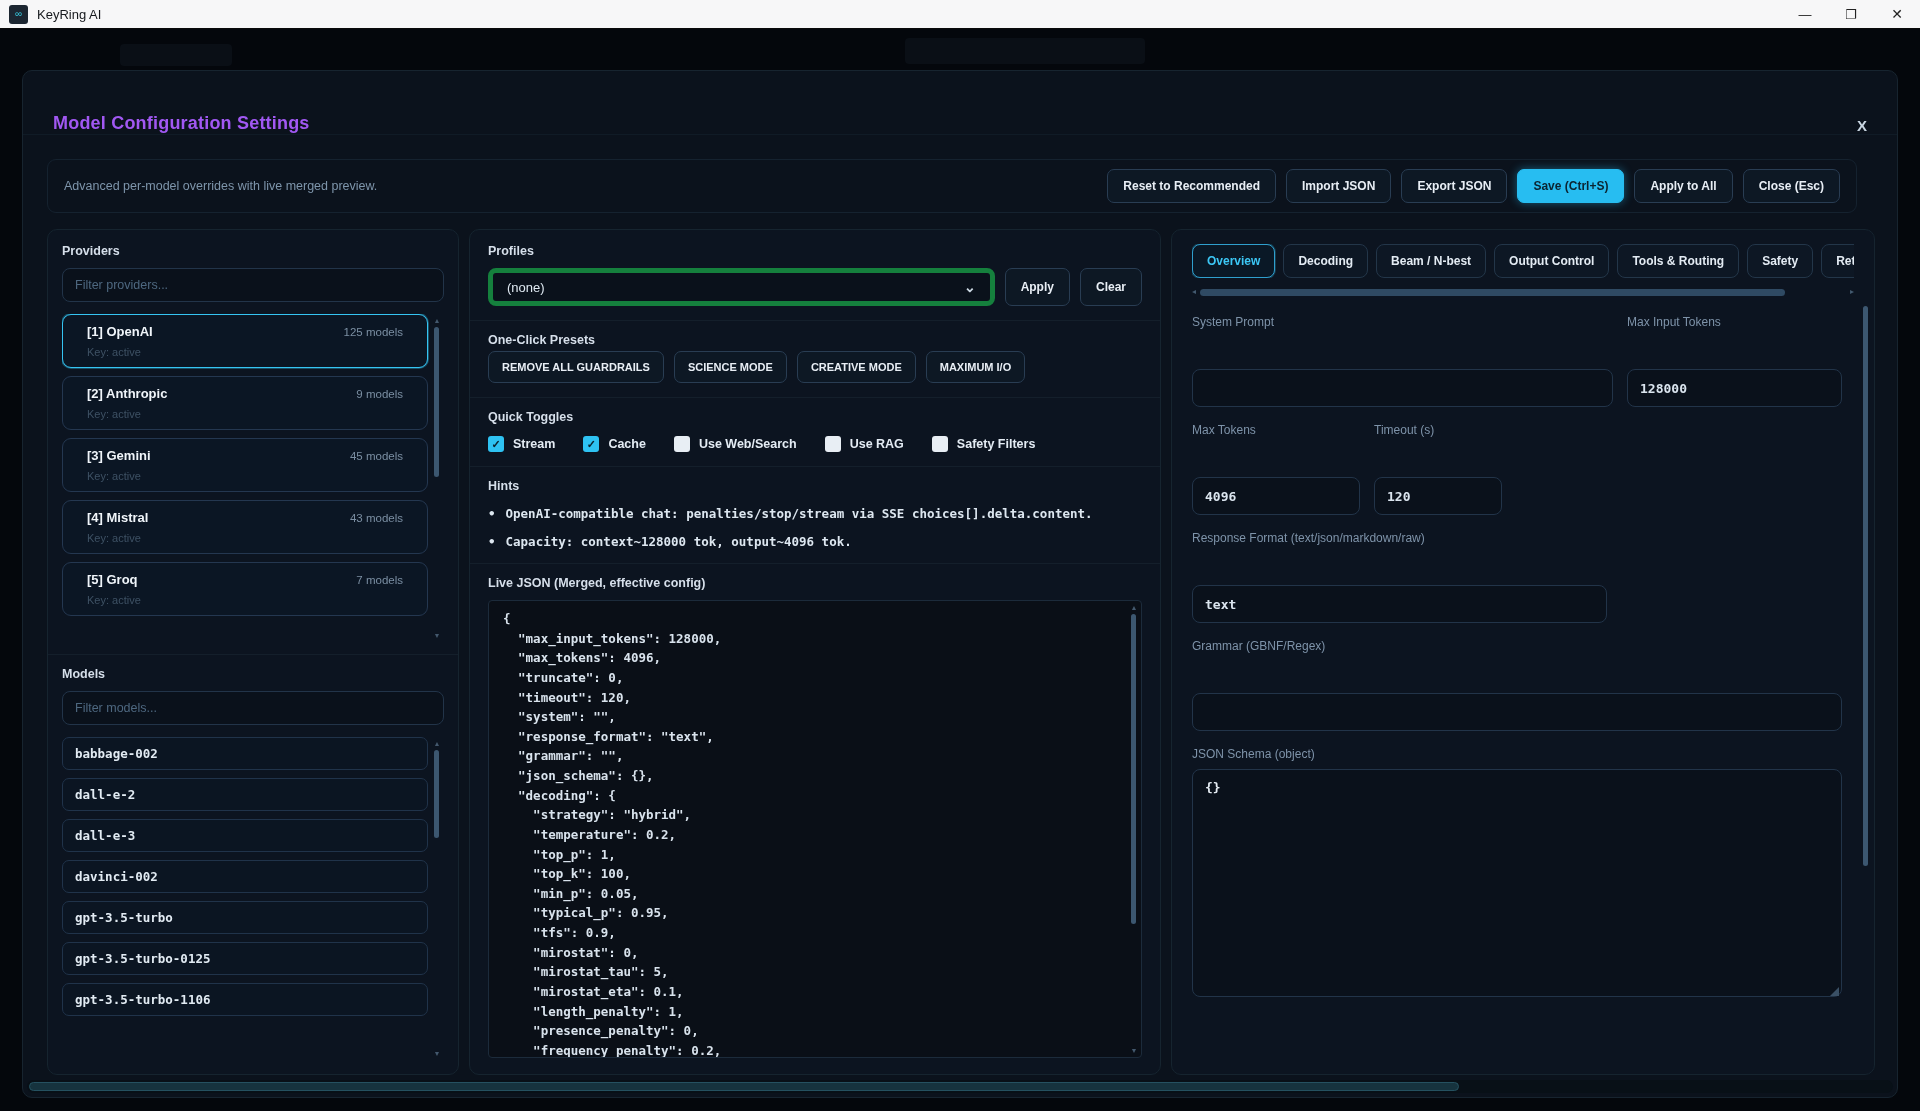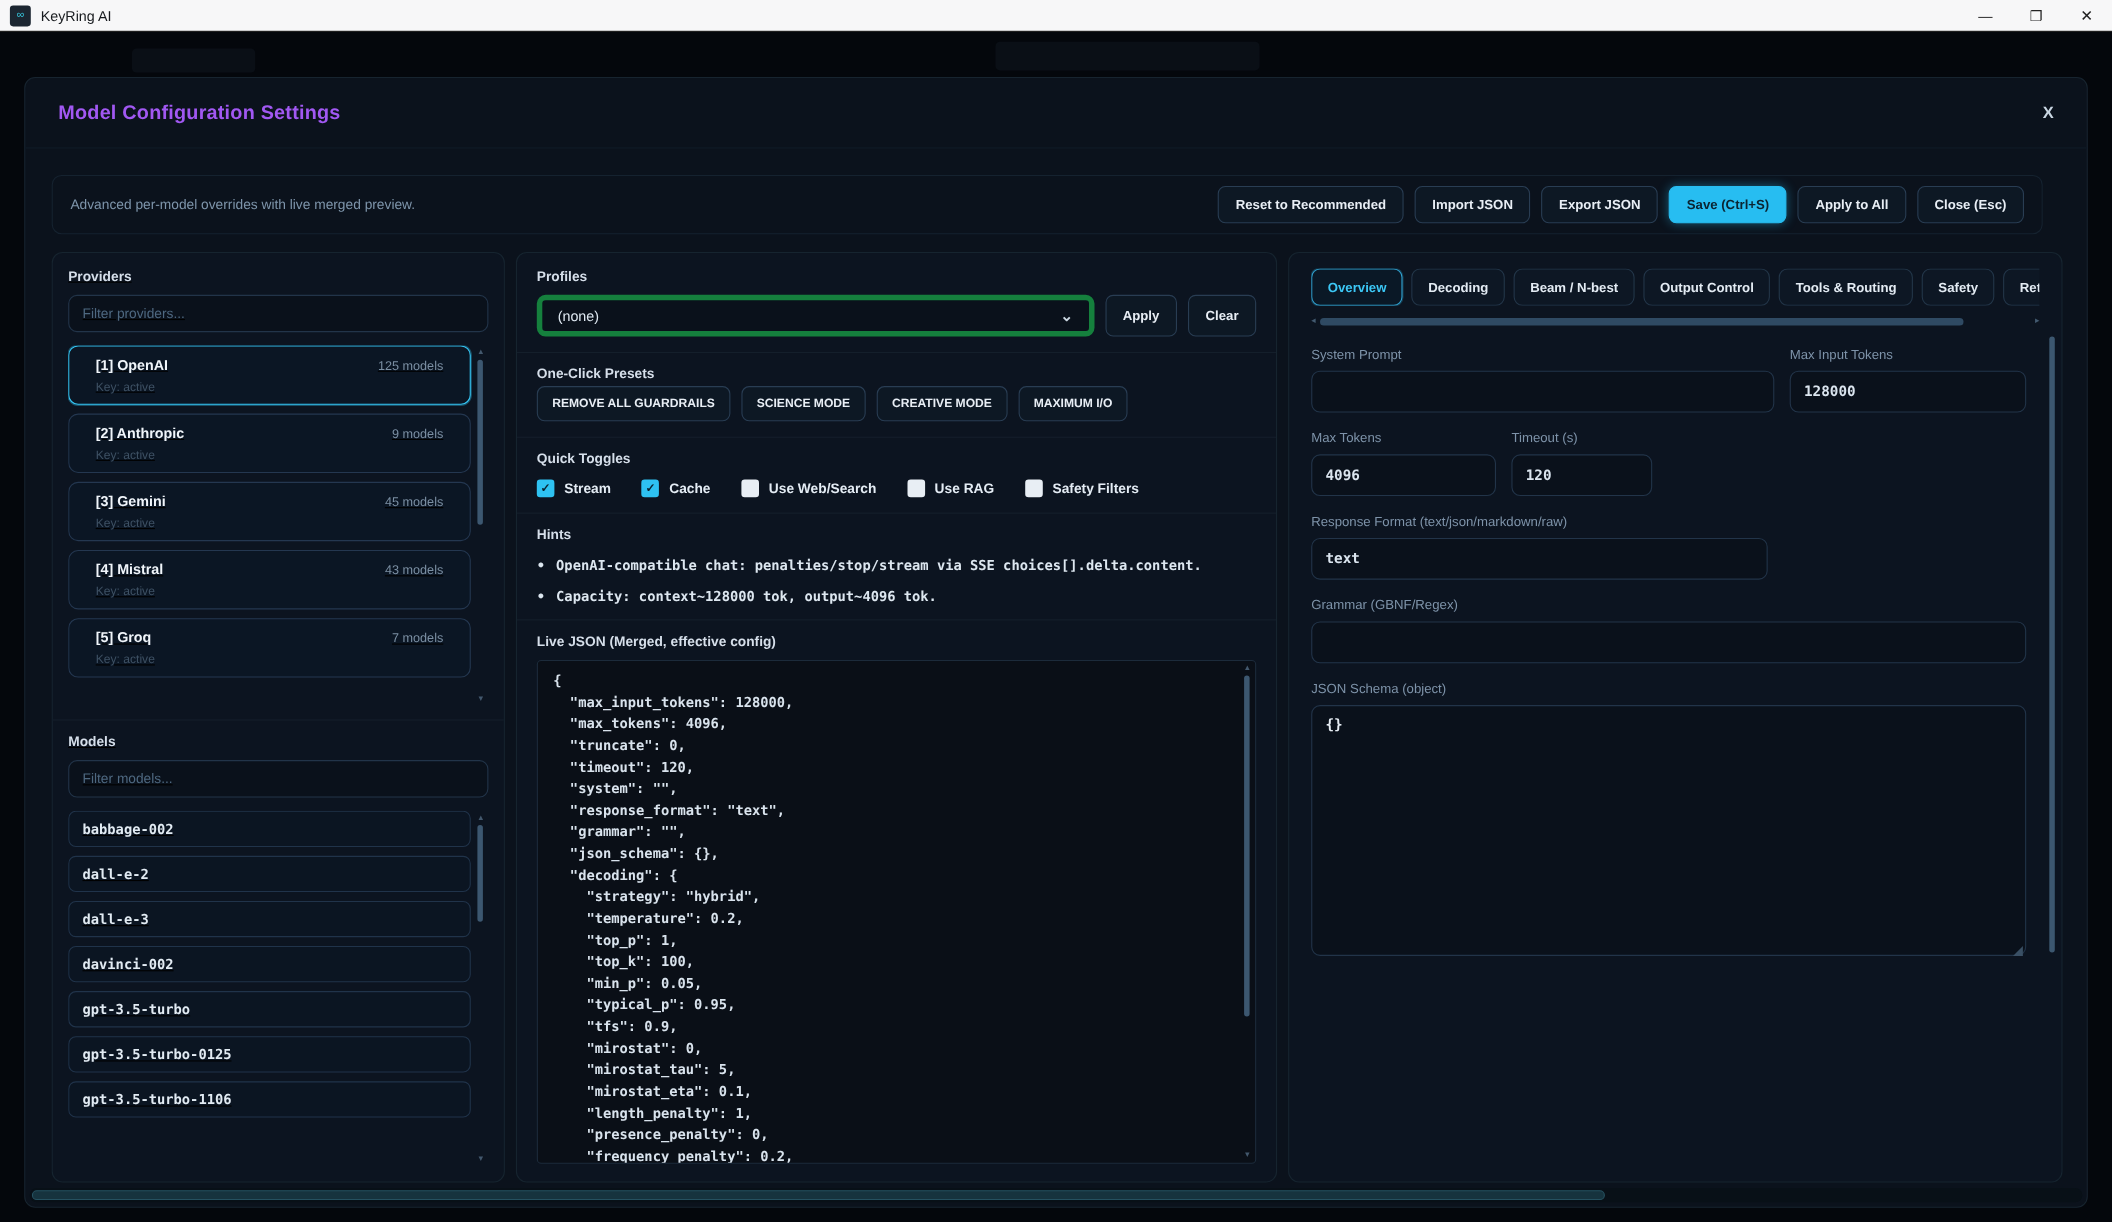--- a/index.html
+++ b/index.html
@@ -30,21 +30,21 @@
   .ghost{ position:absolute; background:#0a0f16; border-radius:4px; }
   .ghost.g1{ left:120px; top:44px; width:112px; height:22px; }
   .ghost.g2{ left:905px; top:38px; width:240px; height:26px; }
   
   .modal{
     position:absolute; left:22px; top:70px; width:1876px; height:1028px;
     background:#0b121c; border:1px solid #17242f; border-radius:10px; overflow:hidden;
   }
   .modal-header{
     position:absolute; top:0; left:0; right:0; height:64px;
-    display:flex; align-items:center; padding:0 30px;
+    display:flex; align-items:flex-end; padding:0 30px;
     border-bottom:1px solid #101b26;
   }
   .modal-title{ color:#a158f2; font-size:18px; font-weight:700; letter-spacing:.2px; }
   .modal-close{ margin-left:auto; color:#c9d6e2; font-size:15px; font-weight:700; cursor:default; }
   .toolbar{
     position:absolute; top:88px; left:24px; right:40px; height:54px;
     border:1px solid #15222f; border-radius:9px;
     display:flex; align-items:center; padding:0 16px;
   }
   .toolbar-sub{ color:#7e95ab; font-size:12.5px; }
@@ -61,21 +61,21 @@
     display:flex; gap:10px;
   }
   .panel{ border:1px solid #16242f; border-radius:10px; background:#0c1420; position:relative; }
   .sec-label{ color:#d6dfea; font-weight:700; font-size:12.5px; }
   .filter-input,.input{
     width:100%; background:#0a111b; border:1px solid #223449; border-radius:8px;
     color:#dbe5ef; font-size:12.5px; padding:9px 12px; outline:none;
   }
   .filter-input::placeholder{ color:#4e6880; }
   
-  .col-left{ width:412px; flex:none; padding:14px; display:flex; flex-direction:column;text-decoration:underline; }
+  .col-left{ width:412px; flex:none; padding:14px; display:flex; flex-direction:column; }
   .sec-providers{ height:398px; flex:none; display:flex; flex-direction:column; }
   .sec-models{ flex:1; min-height:0; border-top:1px solid #141f2b; margin:12px -14px 0; padding:12px 14px 0; display:flex; flex-direction:column; }
   .sec-providers .filter-input,.sec-models .filter-input{ margin:10px 0 12px; }
   .list{ flex:1; min-height:0; overflow:hidden; position:relative; padding-right:16px;
          display:flex; flex-direction:column; gap:8px; }
   .pitem{ flex:none; border:1px solid #243750; background:#0b1624; border-radius:9px; padding:9px 24px; }
   .pitem.selected{ border-color:#35c4f2; box-shadow:0 0 0 1px rgba(53,196,242,.35); }
   .pitem-top{ display:flex; align-items:baseline; }
   .pname{ color:#f0f5fa; font-weight:700; font-size:13px; }
   .pcount{ margin-left:auto; color:#7b8fa3; font-size:11.5px; }
@@ -118,21 +118,21 @@
   .tabs{ display:flex; gap:8px; overflow:hidden; white-space:nowrap; }
   .tab{ flex:none; padding:9px 14px; border:1px solid #233649; background:#0d1724; color:#e3ebf3;
         font-size:12px; font-weight:600; border-radius:8px; cursor:default; }
   .tab.active{ color:#3cc7f5; border-color:#2f9fcd; background:#0a1826; box-shadow:0 0 0 1px rgba(60,199,245,.22); }
   .tabs-scroll{ position:relative; height:9px; margin:10px 8px 0; }
   .ts-thumb{ position:absolute; left:0; top:1px; height:7px; width:585px; background:#2f4a63; border-radius:4px; }
   .ts-arrow{ position:absolute; top:-1px; color:#435a70; font-size:8px; }
   .ts-arrow.left{ left:-8px; } .ts-arrow.right{ right:-8px; }
   .form{ margin-top:18px; padding-right:12px; }
   .field label{ display:block; margin-bottom:8px; color:#7e93a9; font-size:12px; }
-  .input{ height:38px; font-family:"DejaVu Sans Mono",monospace; font-weight:700; font-size:13px; padding:0 12px; }
+  .input{ height:38px; font-family:"DejaVu Sans Mono",monospace; font-weight:700; font-size:13px; padding:0 12px;margin-top:32px; }
   .row1{ display:grid; grid-template-columns:1fr 215px; gap:14px; margin-bottom:16px; }
   .row2{ display:flex; gap:14px; margin-bottom:16px; }
   .w168{ width:168px; } .w128{ width:128px; } .w415{ width:415px; }
   .rowm{ margin-bottom:16px; }
   .ta-wrap{ position:relative; }
   .textarea{
     width:100%; height:228px; background:#0a111b; border:1px solid #223449; border-radius:8px;
     color:#e6edf4; font-family:"DejaVu Sans Mono",monospace; font-weight:700; font-size:13px;
     padding:10px 12px; resize:none; outline:none;
   }

